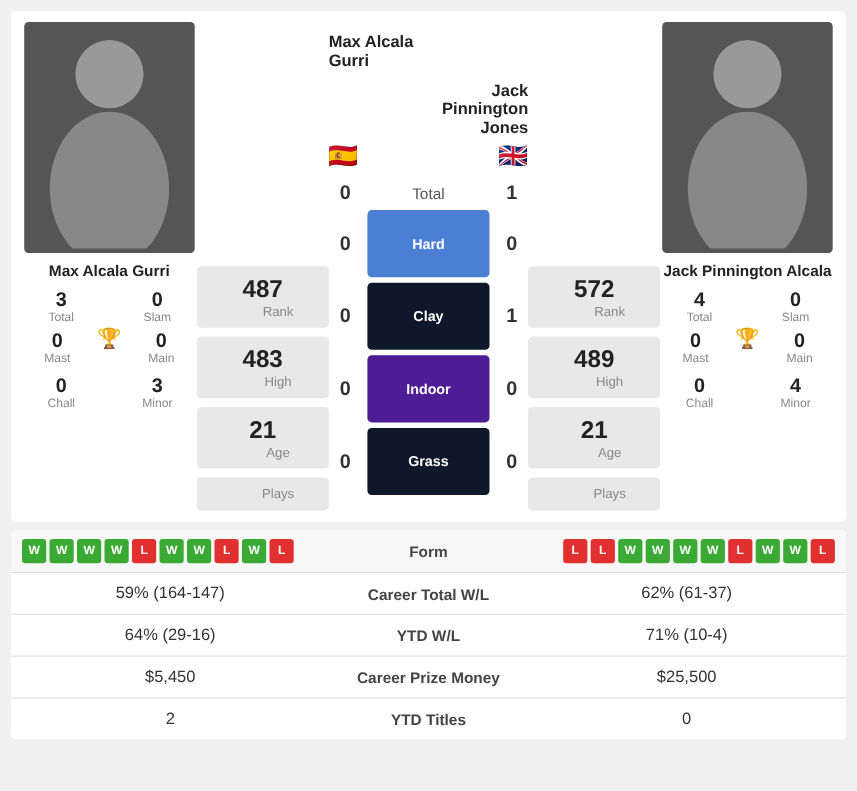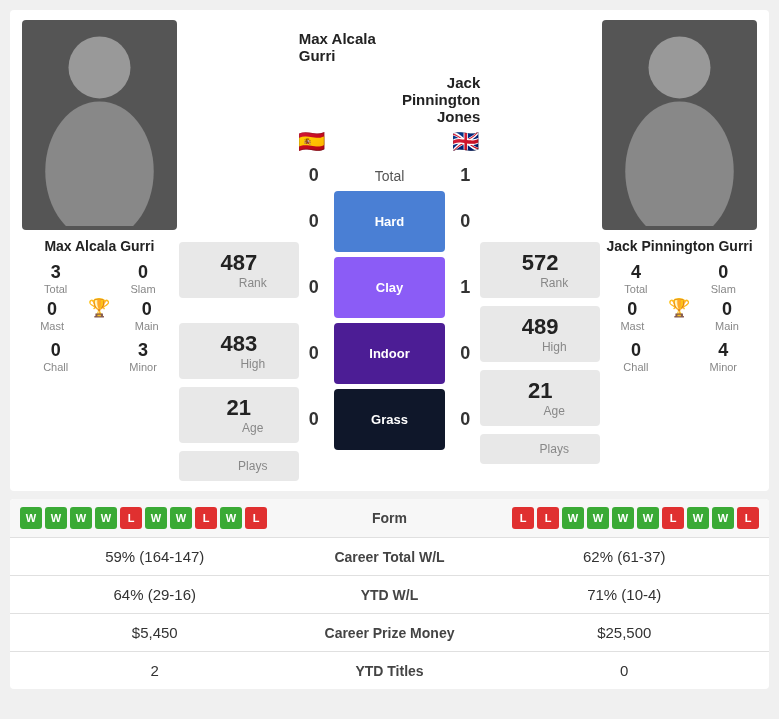--- a/index.html
+++ b/index.html
@@ -134,21 +134,21 @@
       color: white;
       font-weight: 700;
       font-size: 13px;
       padding: 23px 20px;
       border-radius: 4px;
       text-align: center;
       flex: 1;
       margin: 0 5px;
     }
     .surface-hard { background: #4a7fd4; }
-    .surface-clay { background: #8b5cf6; }
+    .surface-clay { background: #0f172a; }
     .surface-indoor { background: #4c1d95; }
     .surface-grass { background: #0f172a; }
     
     .stats-table {
       background: #fff;
       border-radius: 4px;
       overflow: hidden;
     }
     .form-row {
       display: flex;
@@ -268,21 +268,21 @@
           </div>
         </div>
       </div>
 
       <div class="middle-stats">
         <div style="height:210px;"></div>
         <div class="rank-box" style="margin-top:8px;">
           <div class="box-value">487</div>
           <div class="box-label">Rank</div>
         </div>
-        <div class="high-box" style="margin-top:21px;">
+        <div class="high-box" style="margin-top:4px;">
           <div class="box-value">483</div>
           <div class="box-label">High</div>
         </div>
         <div class="age-box" style="margin-top:4px;">
           <div class="box-value">21</div>
           <div class="box-label">Age</div>
         </div>
         <div class="plays-box" style="margin-top:4px;">
           <div class="box-label">Plays</div>
         </div>
@@ -353,21 +353,21 @@
         </div>
       </div>
 
       <div class="player-card">
         <div class="player-photo">
           <svg class="silhouette" viewBox="0 0 100 130">
             <circle cx="50" cy="28" r="20" fill="#999"></circle>
             <ellipse cx="50" cy="95" rx="35" ry="45" fill="#888"></ellipse>
           </svg>
         </div>
-        <div class="player-name">Jack Pinnington Gurri</div>
+        <div class="player-name">Jack Pinnington Alcala</div>
         <div class="player-stats">
           <div class="stat-item">
             <span class="stat-value">4</span>
             <span class="stat-label">Total</span>
           </div>
           <div class="stat-item">
             <span class="stat-value">0</span>
             <span class="stat-label">Slam</span>
           </div>
         </div>

